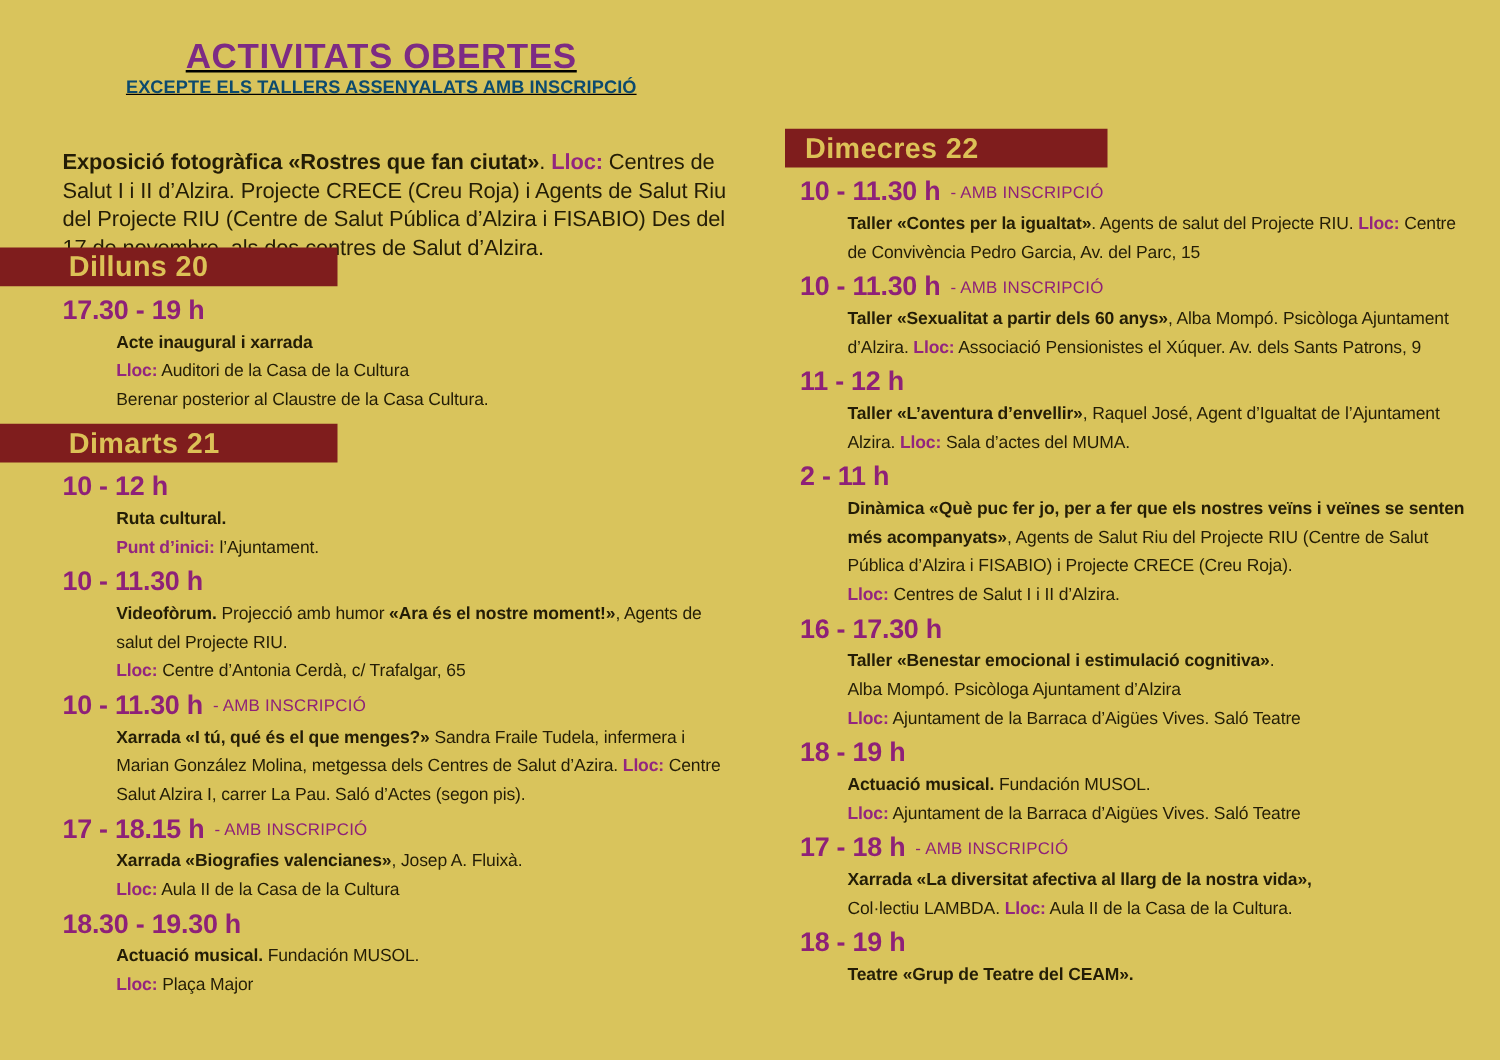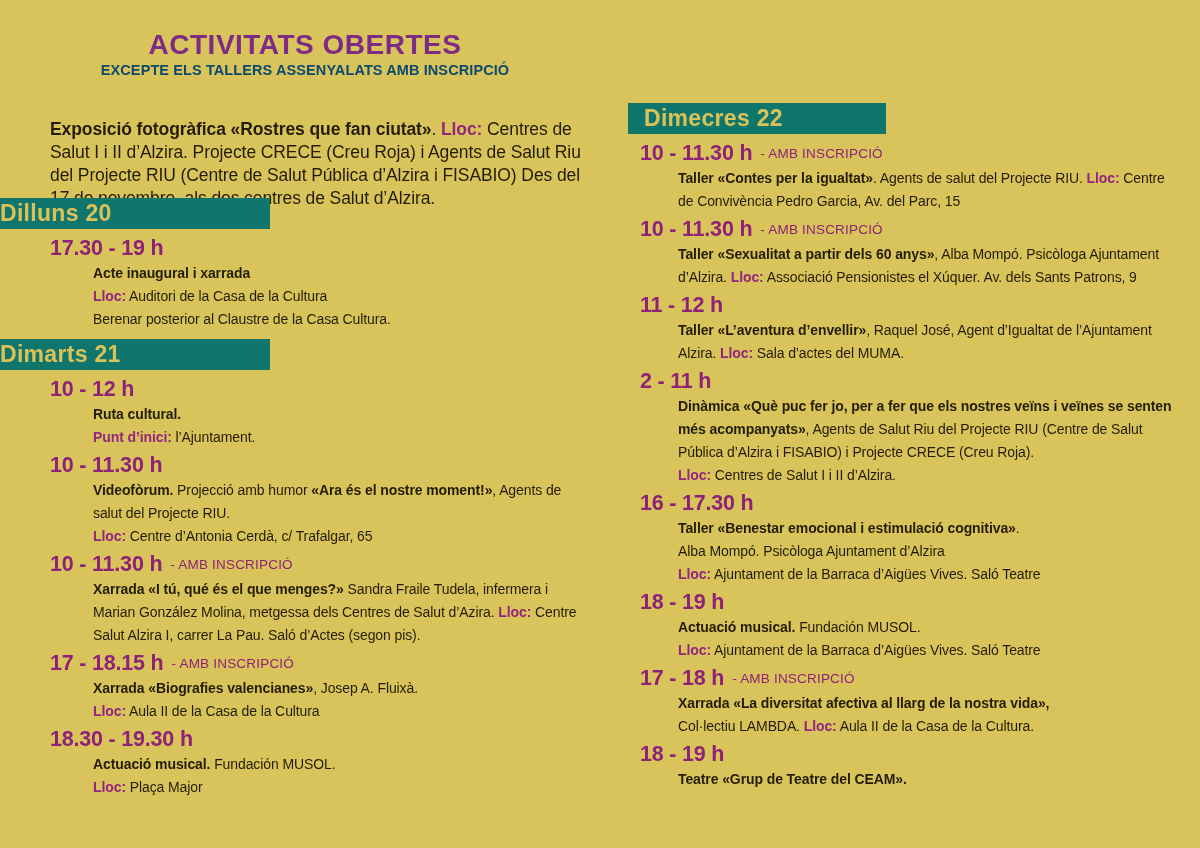--- a/index.html
+++ b/index.html
@@ -3,43 +3,43 @@
 <meta charset="utf-8">
 <style>
   html,body{margin:0;padding:0;}
   .page{
     position:relative;
     width:1200px;height:848px;
     background:#d9c45c;
     font-family:"Liberation Sans", sans-serif;
     overflow:hidden;
   }
-  .header{position:absolute;top:30px;left:0;width:610px;text-align:center;}
+  .header{position:absolute;top:30px;left:0;width:610px;text-align:center;text-decoration:underline;}
   .title{
     font-size:28px;font-weight:800;color:#7d2b84;
     letter-spacing:0.5px;line-height:30px;
   }
   .subtitle{
     font-size:14.5px;font-weight:700;color:#0c4a6e;
     letter-spacing:0.1px;margin-top:2px;
   }
   .intro{
     position:absolute;left:50px;top:100px;width:540px;
     font-size:17.5px;line-height:23px;color:#241d06;letter-spacing:-0.1px;
   }
   .col{position:absolute;}
   .col-left{left:0;top:198px;width:610px;}
   .col-right{left:628px;top:103px;width:548px;}
   .day-bar{
-    background:#0f766e;color:#dcc156;
+    background:#7f1d1d;color:#dcc156;
     font-weight:800;font-size:23px;letter-spacing:0.3px;
     height:31px;display:flex;align-items:center;
     margin-bottom:7px;box-sizing:border-box;
   }
-  .col-left .day-bar{width:270px;}
+  .col-left .day-bar{width:270px;padding-left:55px;}
   .col-right .day-bar{width:258px;padding-left:16px;}
   .day + .day{margin-top:8px;}
   .time-line{color:#8e2178;margin:2px 0 1px 0;}
   .col-left .time-line{margin-left:50px;}
   .col-right .time-line{margin-left:12px;}
   .time{font-size:21.5px;font-weight:800;letter-spacing:-0.2px;margin-top:48px;}
   .note{font-size:13.5px;font-weight:400;margin-left:8px;letter-spacing:0.2px;vertical-align:2px;}
   .event{margin-bottom:4px;}
   .event p{
     margin:0;font-size:14px;line-height:23px;color:#241d06;letter-spacing:-0.1px;

